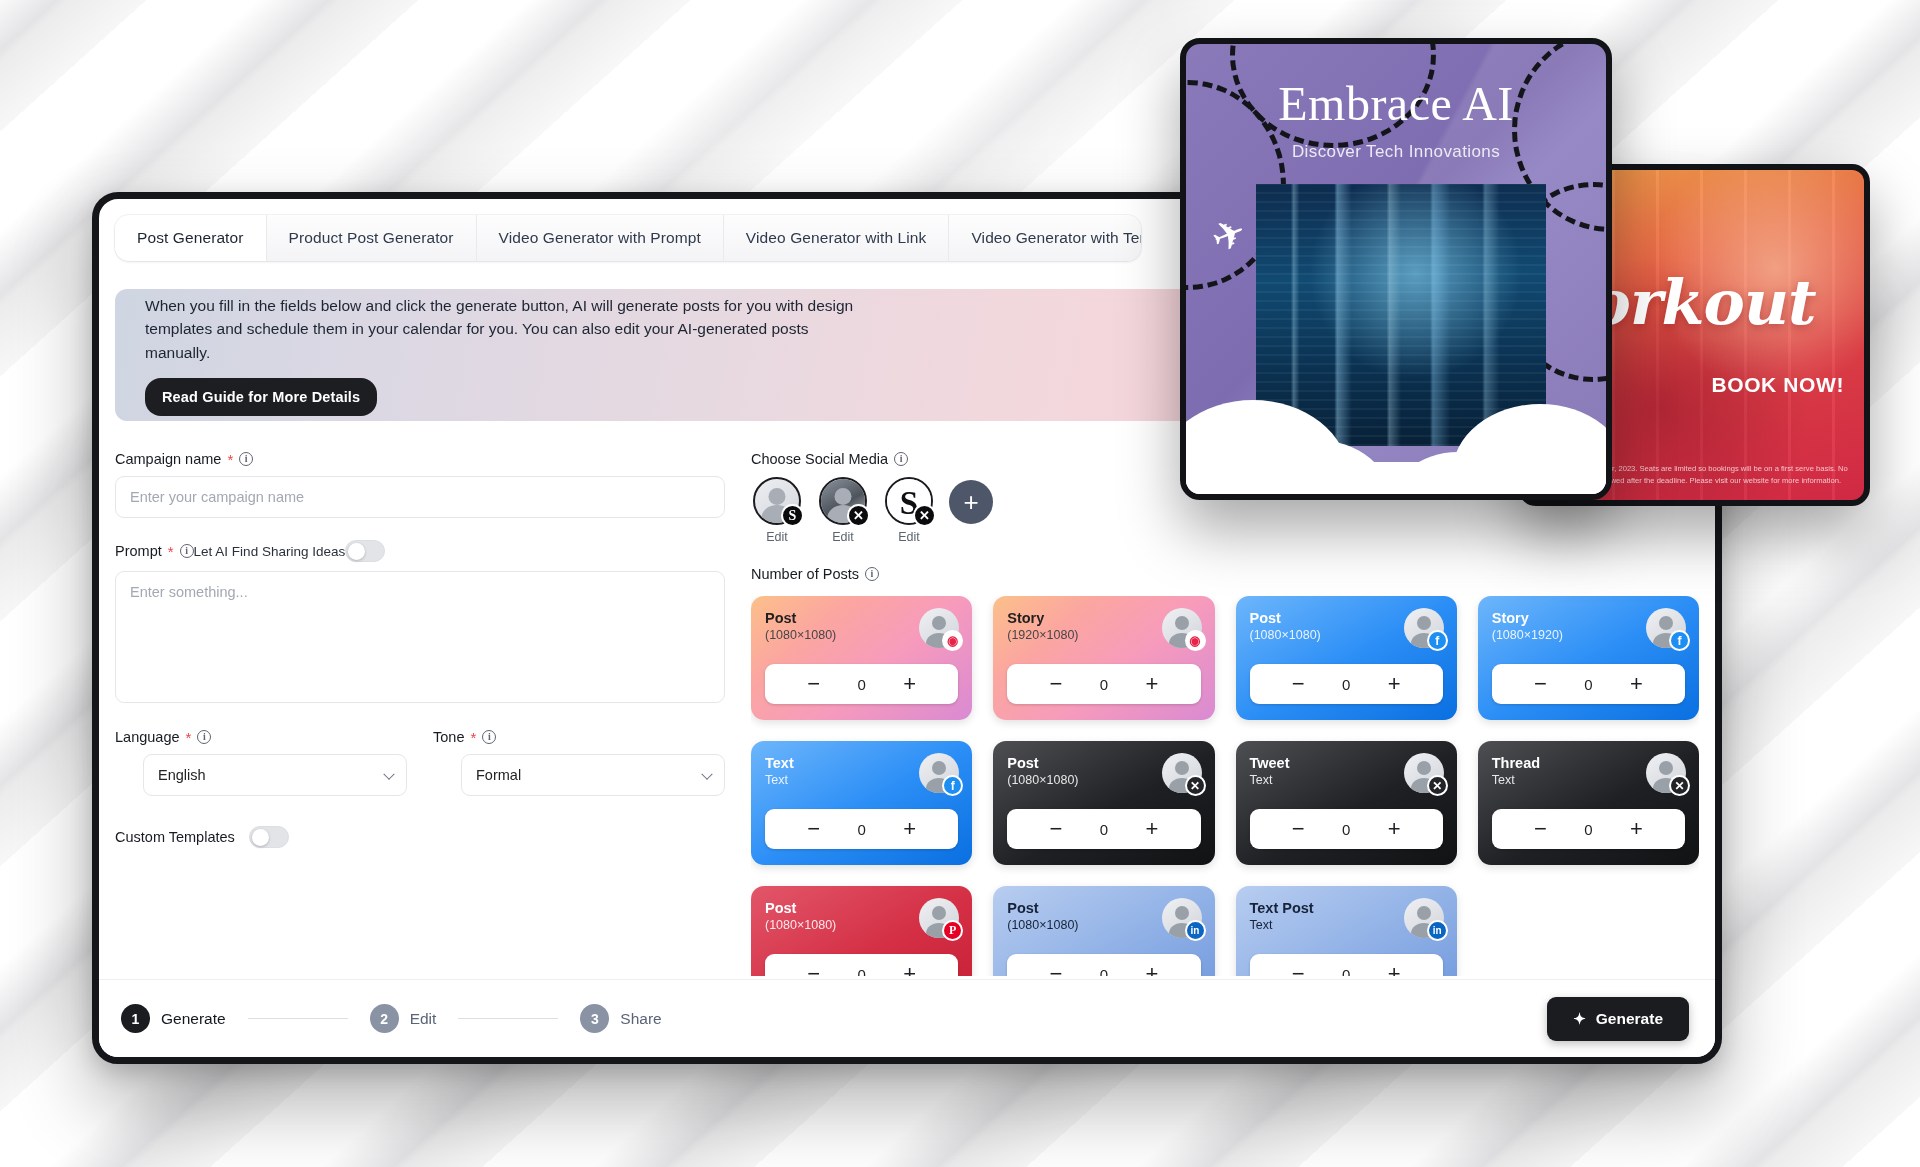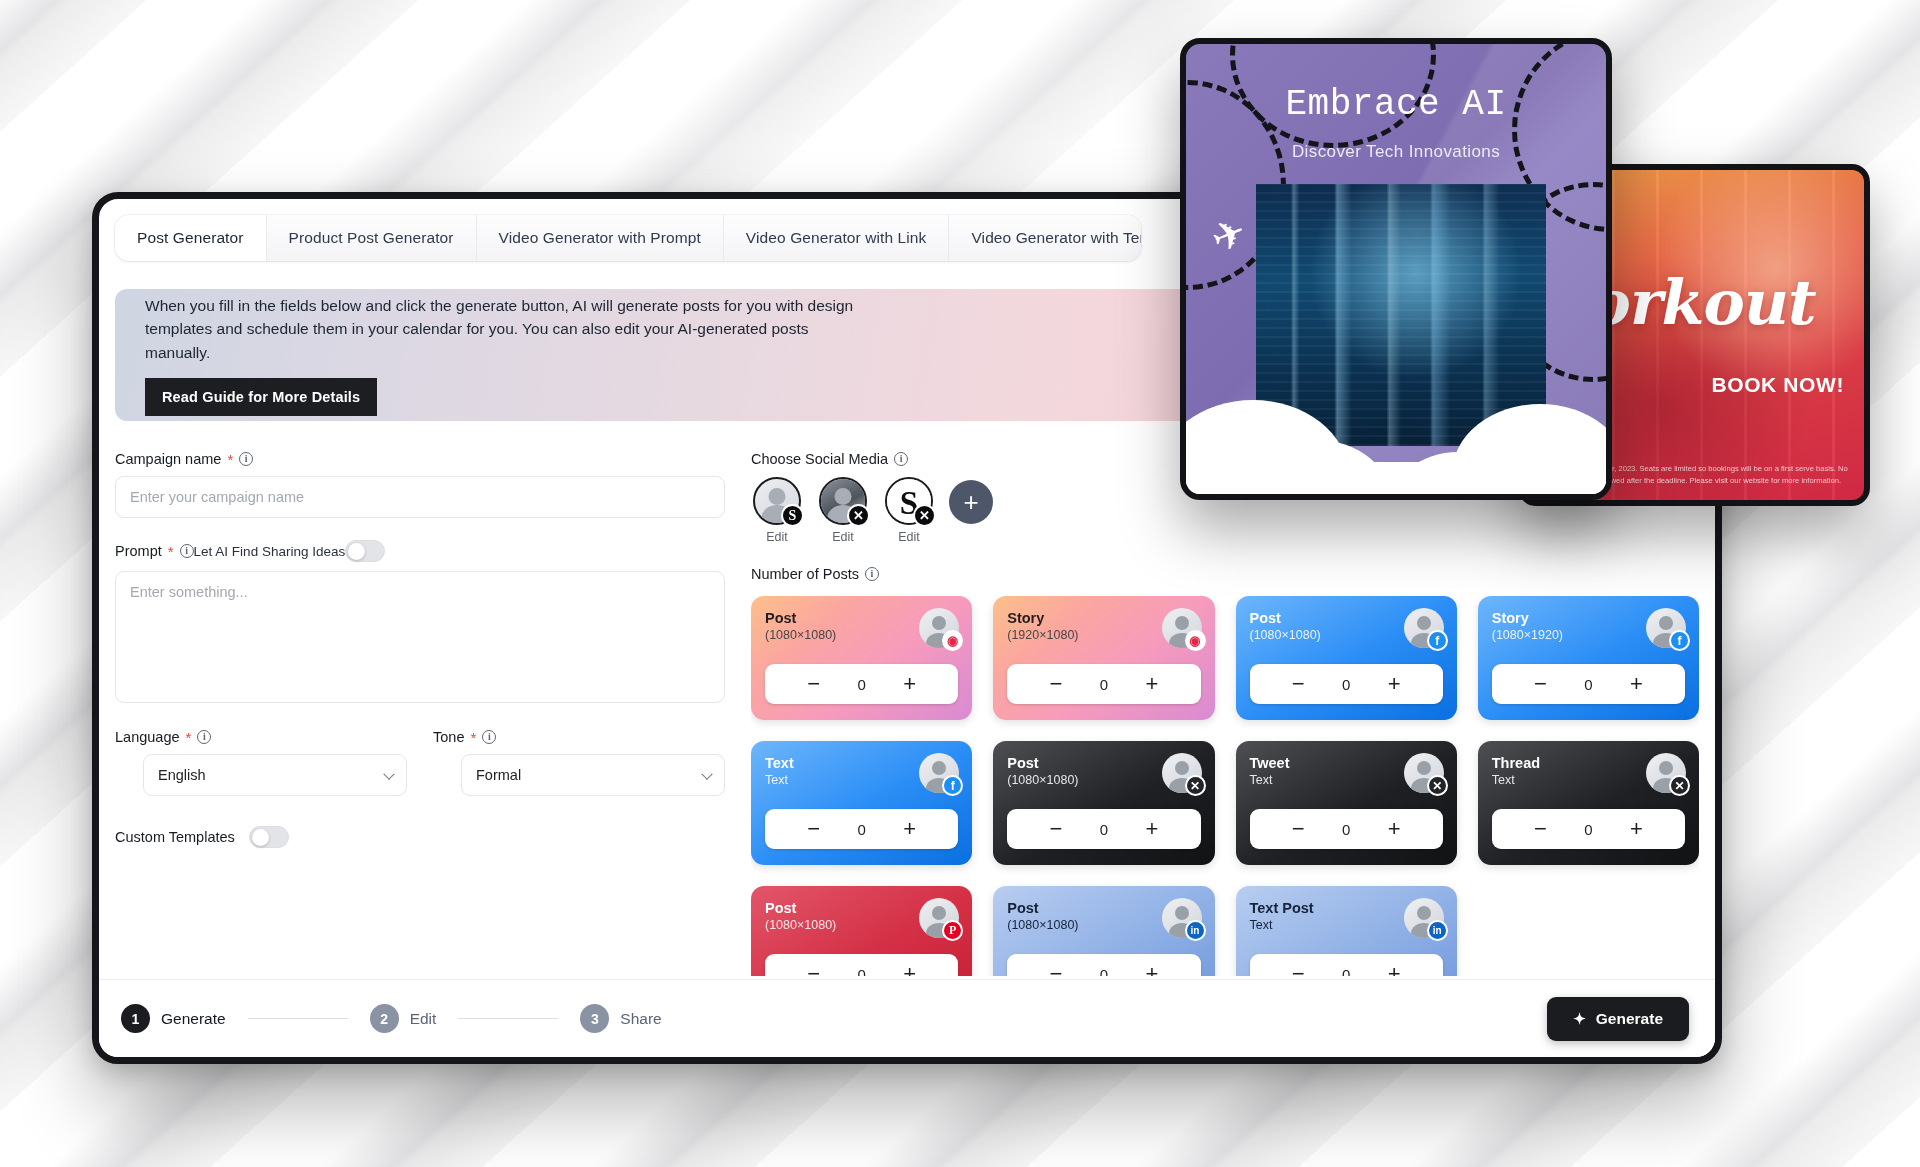--- a/index.html
+++ b/index.html
@@ -89,21 +89,21 @@
     font-size: 15.5px; color: #1d2533; line-height: 1.52; max-width: 720px;
   }
   .banner-btn {
     display: inline-block;
     margin-top: 14px;
     background: #1d1e22;
     color: #fff;
     font-size: 14.5px;
     font-weight: 700;
     padding: 11px 17px;
-    border-radius: 0;
+    border-radius: 16px;
     border: none;
     cursor: pointer;
     letter-spacing: .15px;
   }
   .banner-thumb {
     position: absolute;
     right: 150px; top: 22px;
     width: 128px; height: 176px;
     border-radius: 10px;
     background:
@@ -393,22 +393,22 @@
     left: 1180px; top: 38px;
     width: 432px; height: 462px;
     background: linear-gradient(135deg,#8a7aba 0%,#7d6cb0 45%,#8b7cc0 55%,#7a6aad 100%);
     border-radius: 20px;
   }
   #card-embrace .sheen {
     position:absolute; inset:0;
     background: linear-gradient(118deg, rgba(255,255,255,0) 46%, rgba(255,255,255,.10) 47%, rgba(255,255,255,.10) 100%);
   }
   #card-embrace .e-title {
-    position:absolute; left:0; right:0; top: 40px; text-align:center;
-    font-family:Liberation Mono, monospace; font-size: 36px; color:#fff;
+    position:absolute; left:0; right:0; top: 32px; text-align:center;
+    font-family:Liberation Serif, serif; font-size: 48px; color:#fff;
     letter-spacing: .5px;
   }
   #card-embrace .e-sub {
     position:absolute; left:0; right:0; top: 98px; text-align:center;
     font-size: 17px; color:#ece9f6; letter-spacing: .4px;
   }
   #card-embrace .e-img {
     position:absolute; left: 70px; top: 140px; width: 290px; height: 262px;
     background:
       radial-gradient(circle at 55% 34%, rgba(150,225,255,.55) 0%, rgba(20,60,110,0) 45%),

